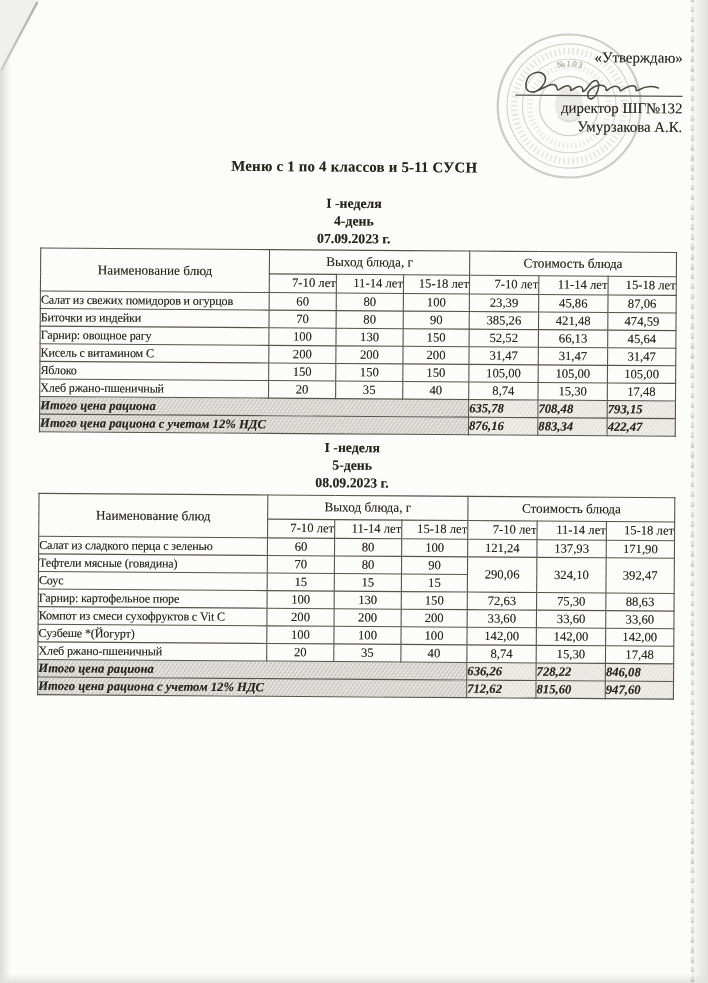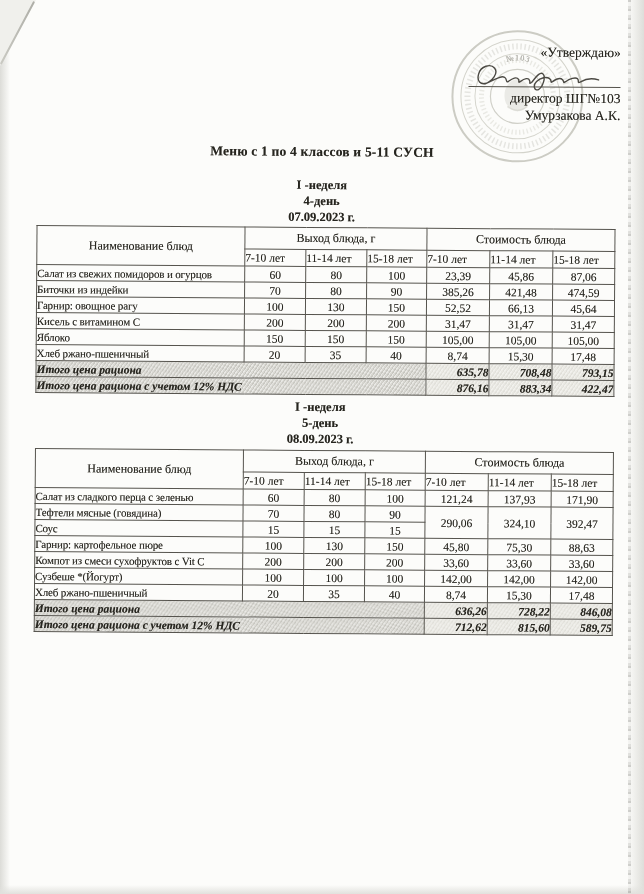--- a/index.html
+++ b/index.html
@@ -53,29 +53,29 @@
   table.menu { position:absolute; left:37px; width:578px; border-collapse:collapse;
     table-layout:fixed; font-size:11.5px; }
   #table-0 { top:227px; }
   #table-1 { top:450px; }
   .menu th, .menu td { border:1px solid #56544e; padding:0; font-weight:normal;
     overflow:hidden; white-space:nowrap; }
   .menu thead tr.h1 { height:22px; }
   .menu thead tr.h2 { height:17px; }
   .menu tbody tr { height:16px; }
   .name-h, .grp-h { font-weight:bold; font-size:12px; text-align:center; }
-  .age-h { font-weight:bold; font-size:11.5px; text-align:left; }
+  .age-h { font-weight:bold; font-size:11.5px; text-align:right; }
   .name-c { text-align:left; padding-left:4px; font-size:11px; letter-spacing:-.15px; }
   .num-c  { text-align:center; }
   .total-row td { font-weight:bold; font-style:italic; }
   .total-label { text-align:left; padding-left:4px; font-size:11.5px;
     background-color:#d9d8d2;
     background-image:repeating-linear-gradient(125deg,
       rgba(255,255,255,.45) 0 1px, rgba(0,0,0,0) 1px 2px, rgba(90,90,84,.14) 2px 3px); }
-  .total-val { text-align:right; padding-right:5px; font-style:normal; font-weight:bold;
+  .total-val { text-align:left; padding-right:5px; font-style:normal; font-weight:bold;
     background-color:#eae9e3;
     background-image:repeating-linear-gradient(125deg,
       rgba(255,255,255,.4) 0 1px, rgba(0,0,0,0) 1px 2px, rgba(110,110,104,.08) 2px 3px); }
 </style>
 </head>
 <body>
 
 <div class="page">
 
   <div class="sheet">
@@ -103,21 +103,21 @@
         <svg class="sig-svg" width="140" height="30" viewBox="0 0 140 30">
           <path d="M14 22 C8 24 4 20 6 13 C8 5 18 2 22 7 C26 12 20 20 12 23
                    C24 18 28 14 32 16 C35 18 33 22 36 20 C40 17 44 15 46 18
                    C47 20 45 22 48 20 C52 17 56 16 57 19 C58 21 56 23 59 21
                    C62 18 66 10 70 12 C74 15 70 26 66 28 C62 30 60 24 64 20
                    C68 16 74 15 77 17 C80 19 77 22 80 20 C84 17 88 16 90 18
                    C92 20 90 22 93 20 C97 17 103 15 105 17 C107 19 104 22 108 20
                    C113 17 120 16 126 18" stroke="#4b4943" stroke-width="1.4" fill="none" stroke-linecap="round"></path>
         </svg>
       </span>
-      <span>директор ШГ№103</span>
+      <span>директор ШГ№132</span>
       <span>Умурзакова А.К.</span>
     </div>
 
     <div class="title">Меню с 1 по 4 классов и 5-11 СУСН</div>
 
     <div class="sec-head" id="sec-head-0">
       <div>I -неделя</div>
       <div>4-день</div>
       <div>07.09.2023 г.</div>
     </div>
@@ -271,21 +271,21 @@
             <td class="name-c">Соус</td>
             <td class="num-c">15</td>
             <td class="num-c">15</td>
             <td class="num-c">15</td>
           </tr>
           <tr>
             <td class="name-c">Гарнир:  картофельное пюре</td>
             <td class="num-c">100</td>
             <td class="num-c">130</td>
             <td class="num-c">150</td>
-            <td class="num-c">45,80</td>
+            <td class="num-c">72,63</td>
             <td class="num-c">75,30</td>
             <td class="num-c">88,63</td>
           </tr>
           <tr>
             <td class="name-c">Компот из смеси сухофруктов с Vit C</td>
             <td class="num-c">200</td>
             <td class="num-c">200</td>
             <td class="num-c">200</td>
             <td class="num-c">33,60</td>
             <td class="num-c">33,60</td>
@@ -312,21 +312,21 @@
           <tr class="total-row">
             <td class="total-label" colspan="4">Итого цена рациона</td>
             <td class="total-val">636,26</td>
             <td class="total-val">728,22</td>
             <td class="total-val">846,08</td>
           </tr>
           <tr class="total-row">
             <td class="total-label" colspan="4">Итого цена рациона с учетом 12% НДС</td>
             <td class="total-val">712,62</td>
             <td class="total-val">815,60</td>
-            <td class="total-val">589,75</td>
+            <td class="total-val">947,60</td>
           </tr>
         </tbody>
       </table>
 
   </div>
 
   <div class="edge-left"></div>
   <div class="fold-tri"></div>
   <div class="fold-line"></div>
   <div class="edge-right"></div>

